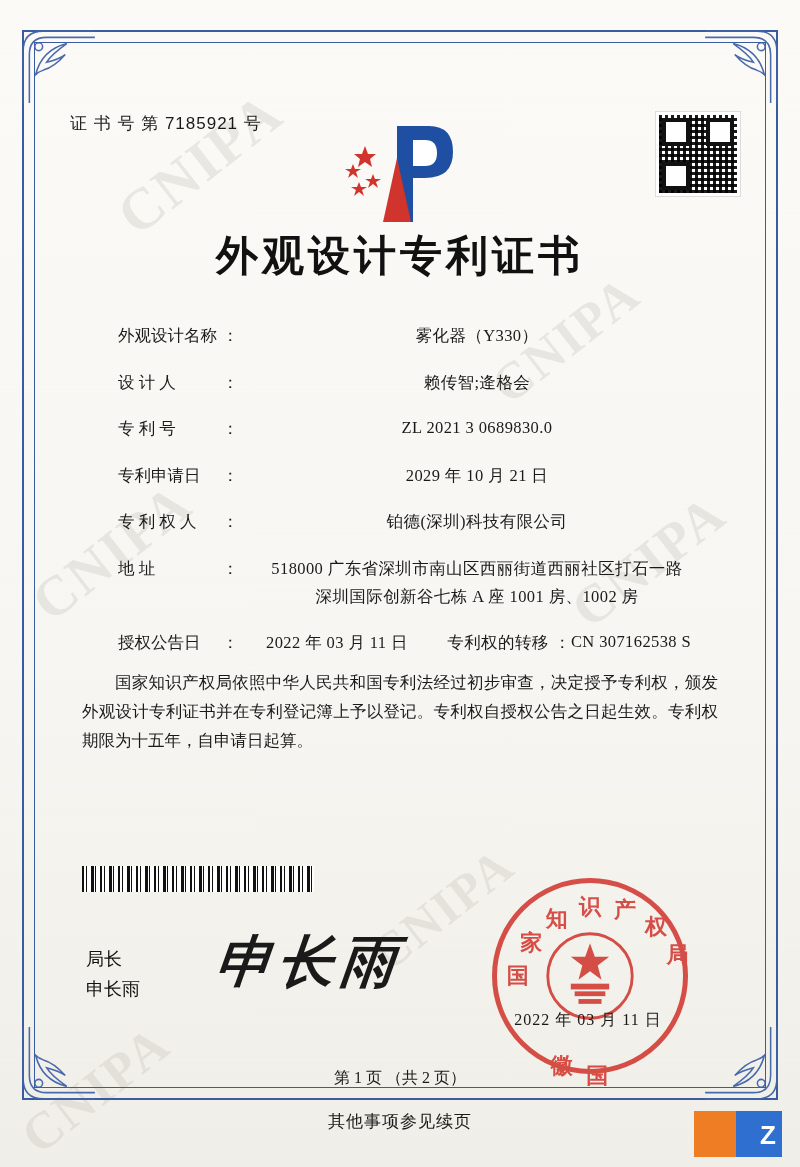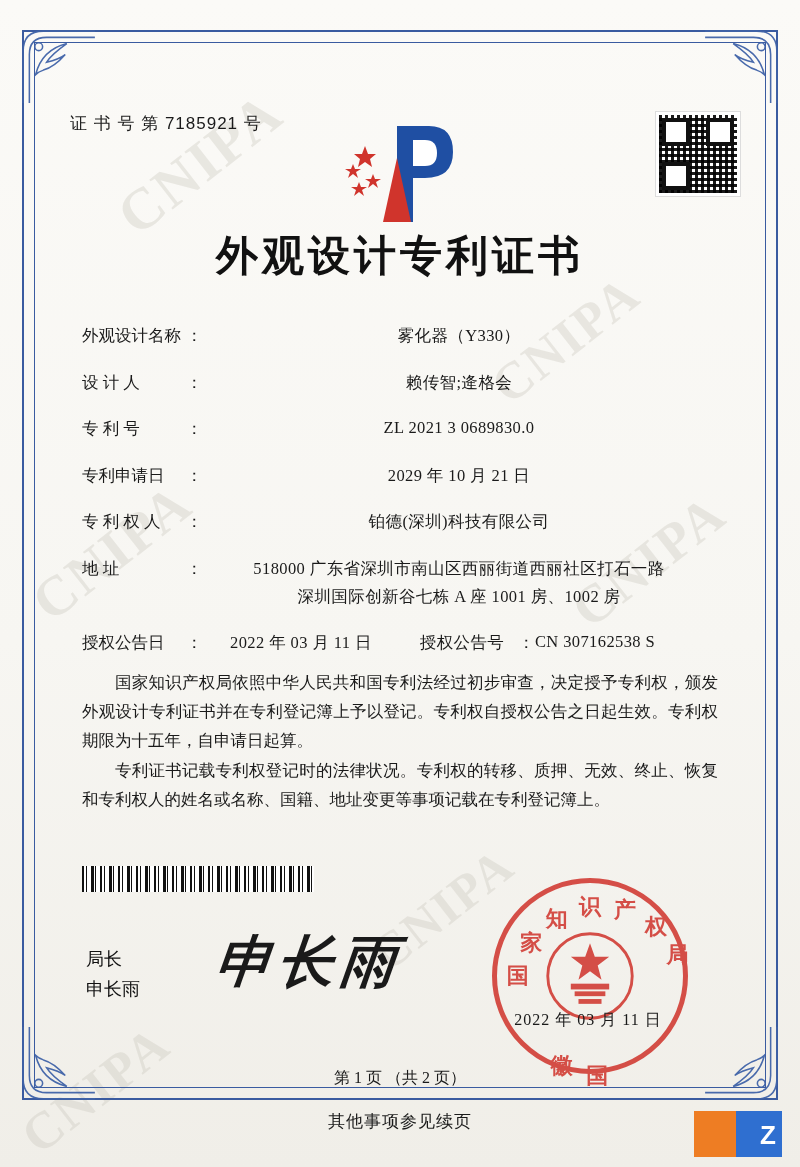--- a/index.html
+++ b/index.html
@@ -130,20 +130,21 @@
     position: absolute;
     left: 82px; top: 325px;
     width: 640px;
     font-size: 16.5px;
     color: #1a1a1a;
   }
   .row {
     display: flex;
     align-items: flex-start;
     margin-bottom: 24.5px;
+    margin-left: 36px;
   }
   .lbl {
     width: 104px;
     flex: none;
     letter-spacing: 0px;
     white-space: nowrap;
   }
   .colon { width: 10px; flex: none; }
   .val {
     flex: 1;
@@ -402,30 +403,29 @@
         <span>518000 广东省深圳市南山区西丽街道西丽社区打石一路</span>
         <span class="line2">深圳国际创新谷七栋 A 座 1001 房、1002 房</span>
       </div>
     </div>
 
     <div class="row inline2">
       <div class="lbl">授权公告日</div>
       <div class="colon">：</div>
       <div class="val">
         <span class="grant-date">2022 年 03 月 11 日</span>
-        <span class="grant-no-lbl">授权公告号</span>
+        <span class="grant-no-lbl">专利权的转移</span>
         <span>：</span>
         <span>CN 307162538 S</span>
       </div>
     </div>
 
   </div>
 
   <div class="para para1">国家知识产权局依照中华人民共和国专利法经过初步审查，决定授予专利权，颁发外观设计专利证书并在专利登记簿上予以登记。专利权自授权公告之日起生效。专利权期限为十五年，自申请日起算。</div>
-  <div class="para para2">专利证书记载专利权登记时的法律状况。专利权的转移、质押、无效、终止、恢复和专利权人的姓名或名称、国籍、地址变更等事项记载在专利登记簿上。</div>
 
   <div class="barcode"></div>
 
   <div class="sig-lbl">
     <div>局长</div>
     <div>申长雨</div>
   </div>
   <div class="sig-hand">申长雨</div>
 
   <div class="seal">

